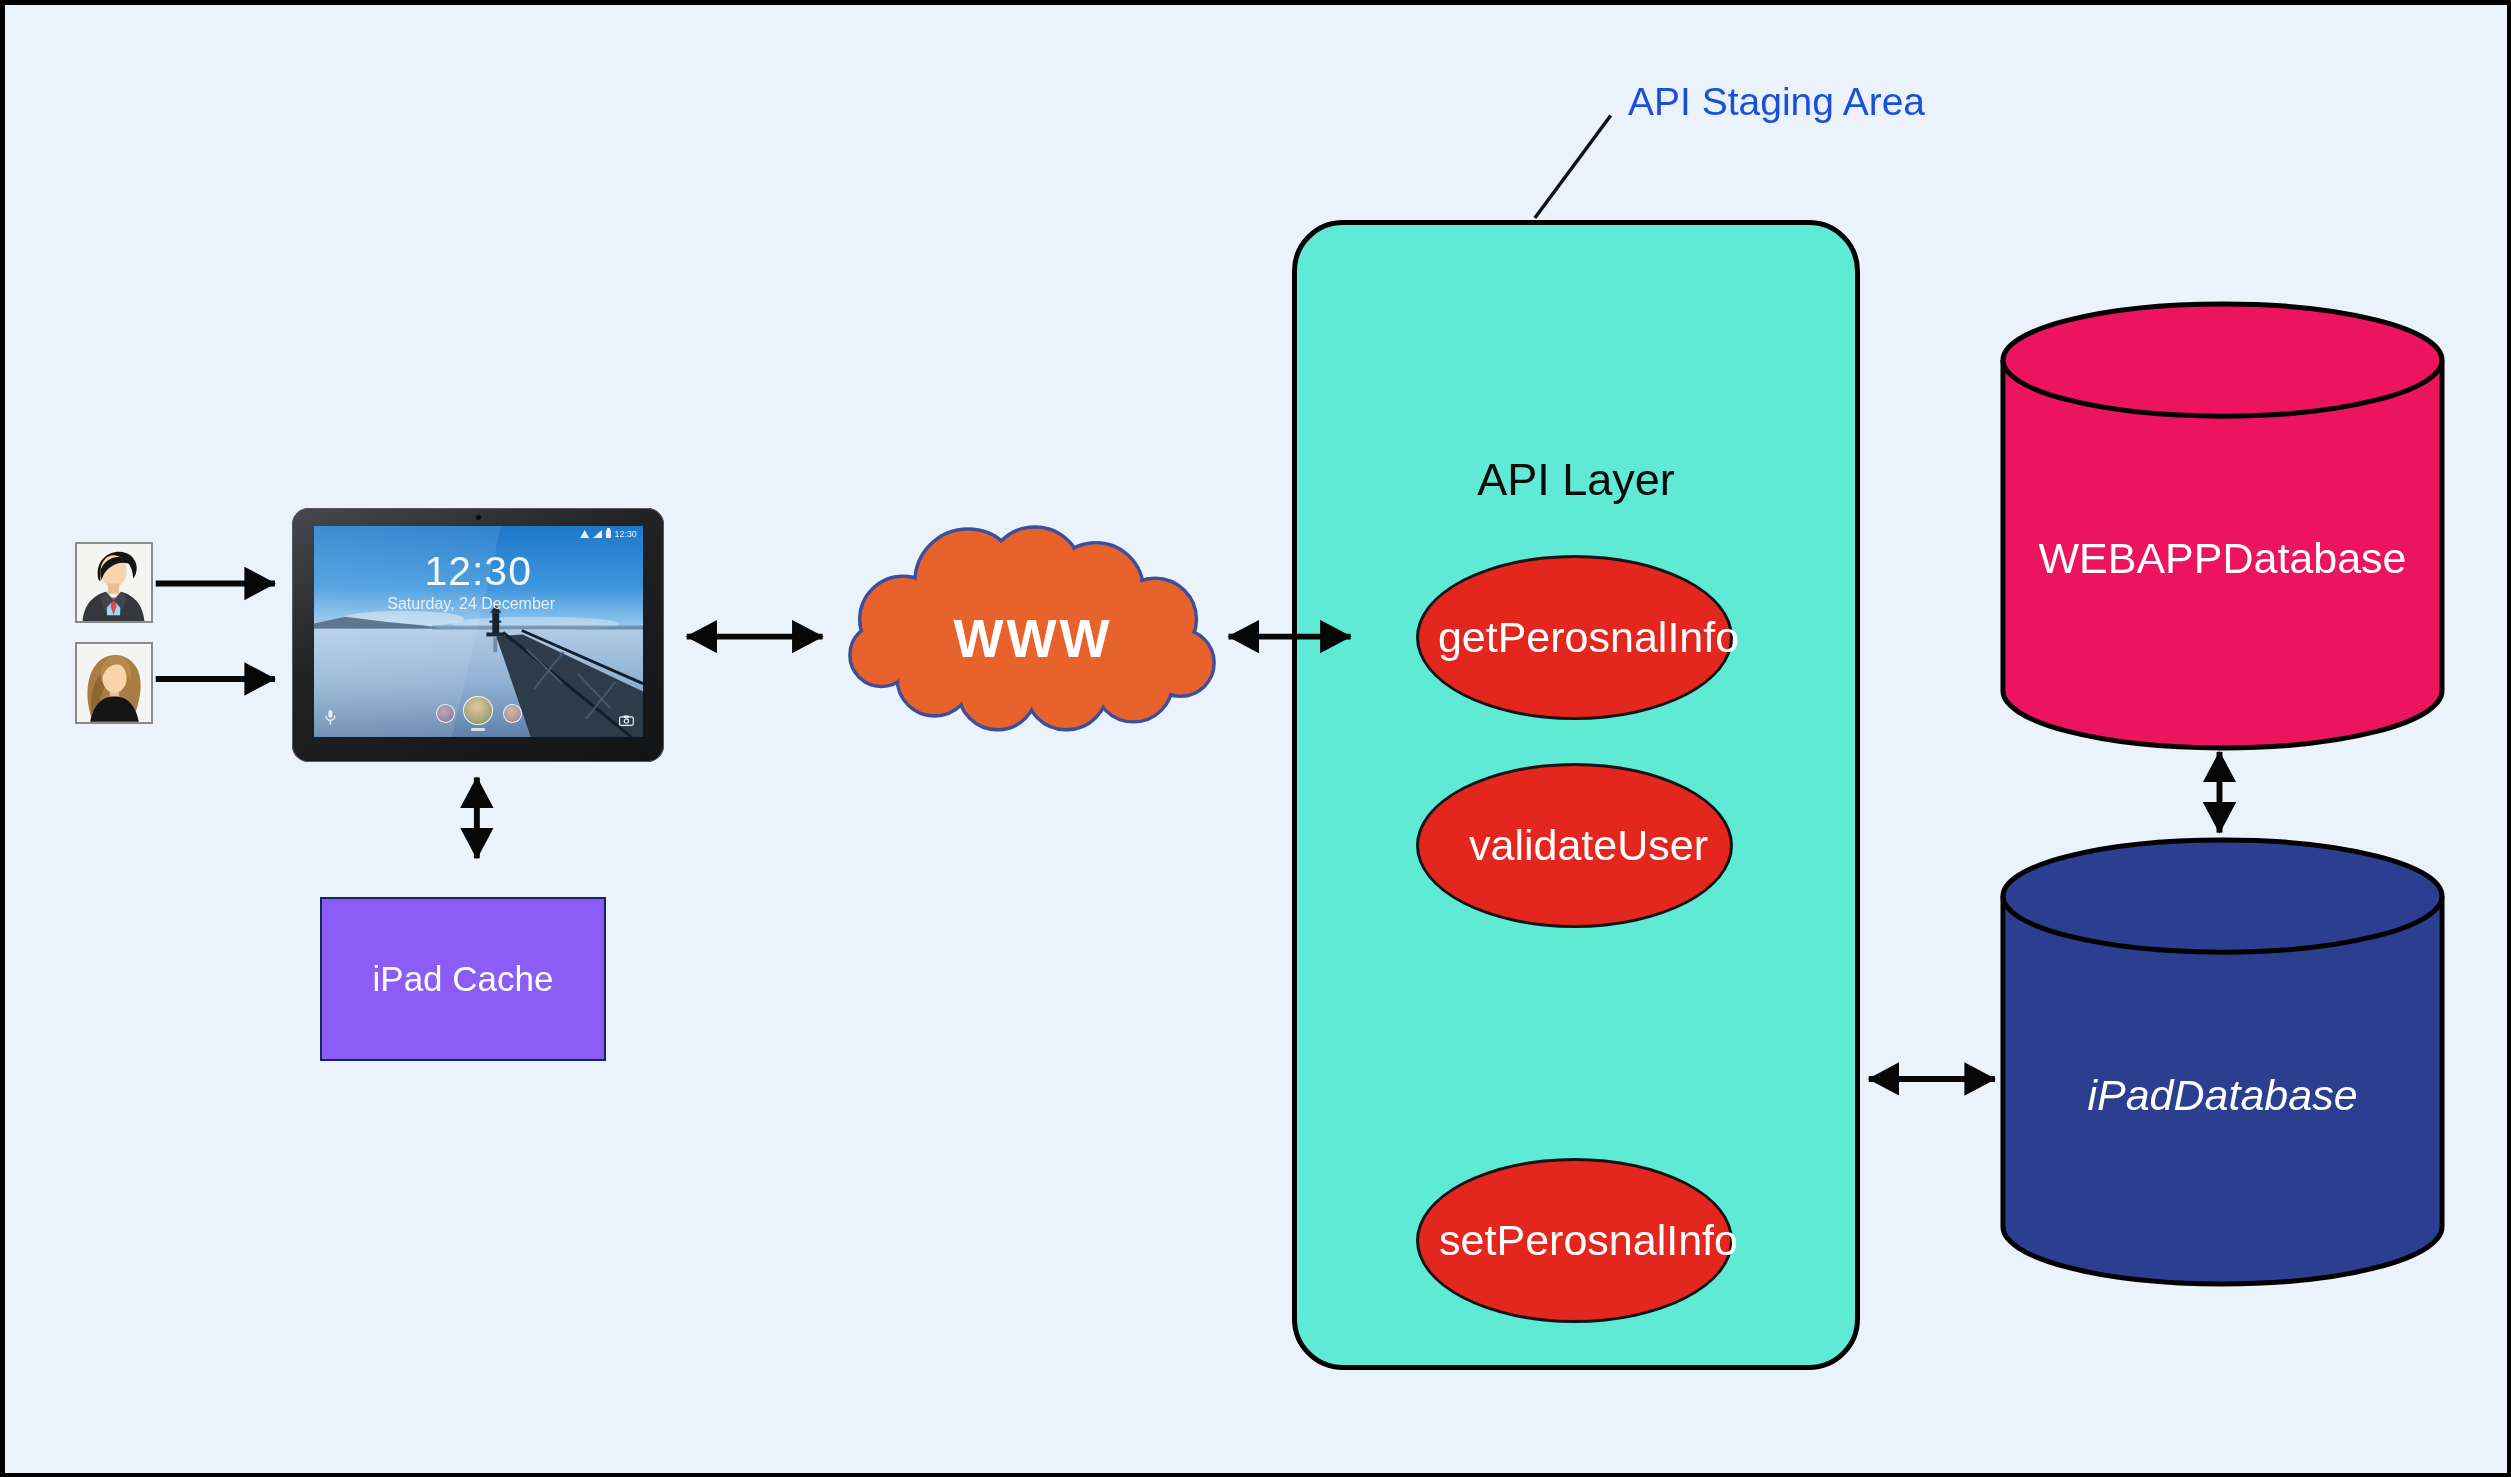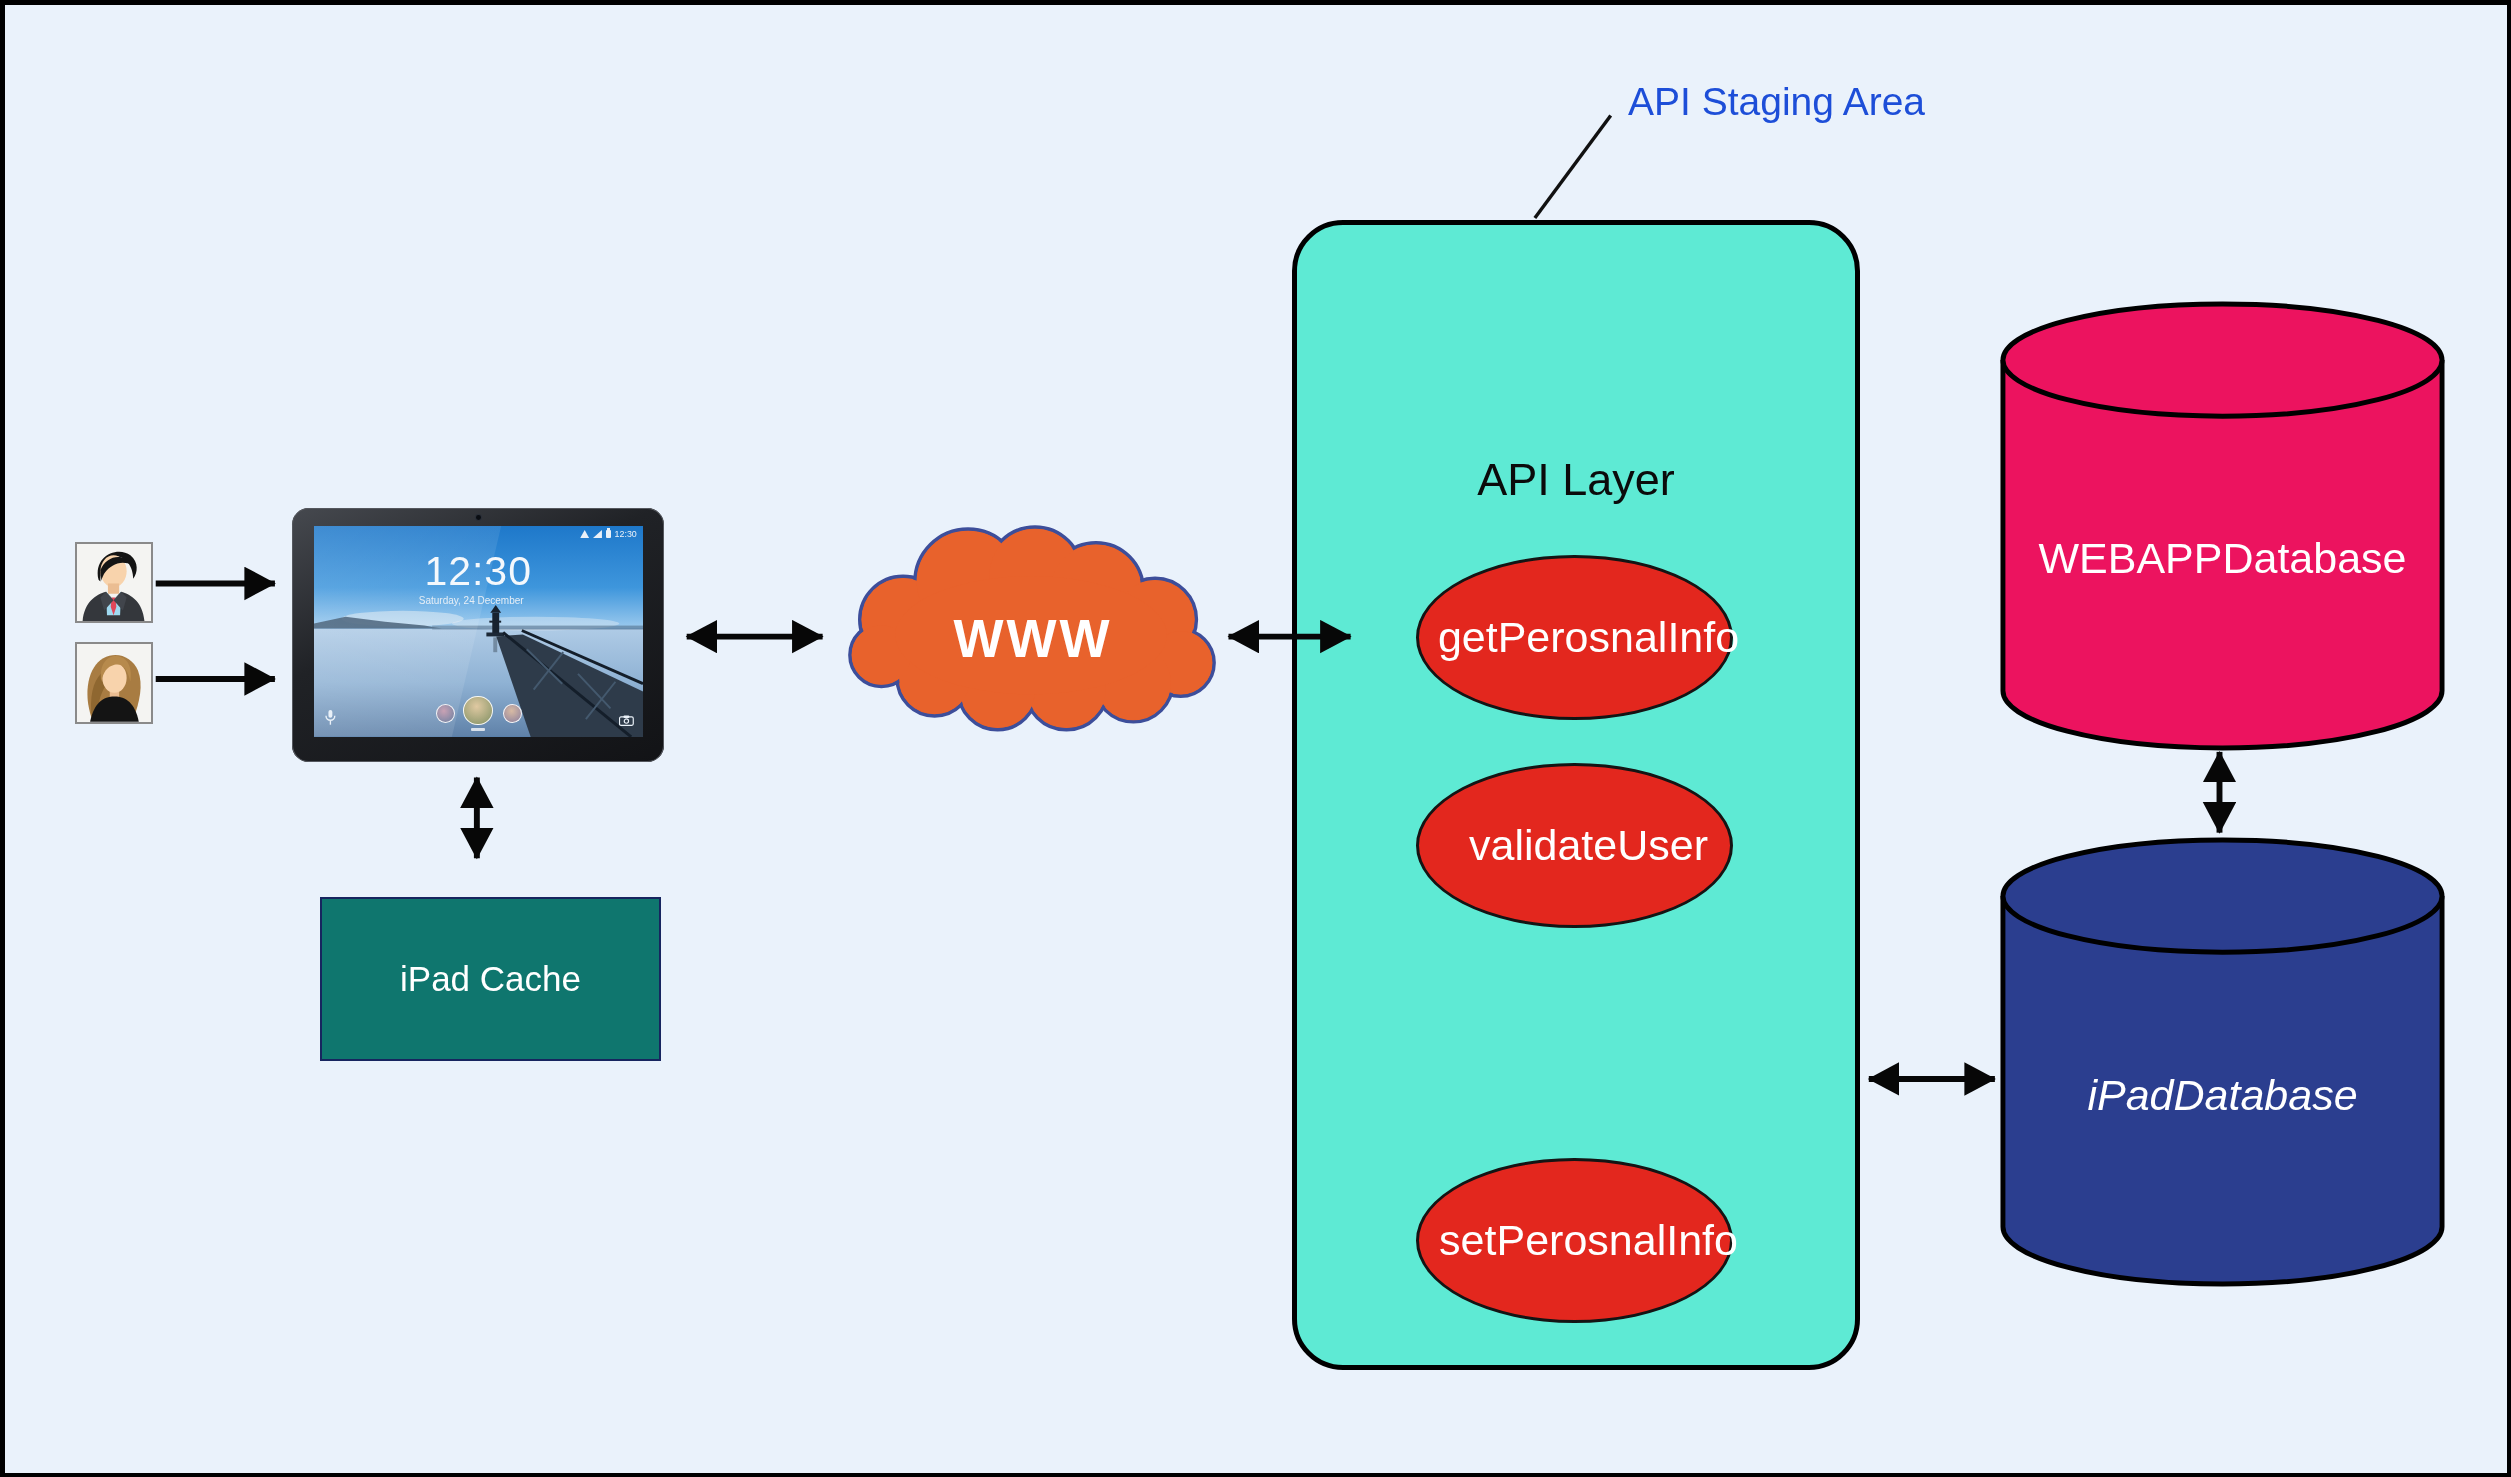--- a/index.html
+++ b/index.html
@@ -25,37 +25,37 @@
   .front-cam{position:absolute;left:50%;top:6.9px;width:4.9px;height:4.9px;margin-left:-2px;border-radius:50%;
     background:#0A0D12;box-shadow:0 0 0 1px #2a2f38;}
   .screen{position:absolute;left:21.7px;top:17.7px;width:329px;height:211px;overflow:hidden;background:#1D74C4;}
   .scene{position:absolute;left:0;top:0;width:329px;height:211px;}
   .screen-glare{position:absolute;inset:0;z-index:3;
     background:linear-gradient(to right, rgba(255,255,255,.15), rgba(255,255,255,.04));
     clip-path:polygon(0 0,57% 0,42% 100%,0 100%);}
   .lock-clock{position:absolute;left:0;right:0;top:25.6px;text-align:center;z-index:4;
     color:#F4F8FC;font-size:41px;font-weight:300;letter-spacing:1px;line-height:1;}
   .lock-date{position:absolute;left:0;right:14px;top:69px;text-align:center;z-index:4;
-    color:#E6EEF6;font-size:10px;font-weight:400;}
+    color:#E6EEF6;font-size:16px;font-weight:400;}
   .statusbar{position:absolute;top:3.9px;right:5.9px;display:flex;align-items:center;gap:3.9px;z-index:4;}
   .st-wifi{width:8.9px;height:7.9px;background:#EAF1F8;clip-path:polygon(50% 0,100% 100%,0 100%);}
   .st-signal{width:8.9px;height:7.9px;background:#EAF1F8;clip-path:polygon(100% 0,100% 100%,0 100%);}
   .st-batt{width:4.9px;height:8.9px;background:#EAF1F8;border-radius:1px;position:relative;}
   .st-batt::before{content:"";position:absolute;left:1px;top:-2px;width:3px;height:2px;background:#EAF1F8;}
   .st-time{color:#EAF1F8;font-size:8.9px;line-height:1;}
   .mic-icon{position:absolute;left:9.9px;bottom:6.9px;z-index:4;}
   .cam-icon{position:absolute;right:8.9px;bottom:6.9px;z-index:4;}
   .scr-avatars{position:absolute;left:118px;bottom:3.9px;width:108px;height:43px;z-index:4;}
   .sa{position:absolute;border-radius:50%;border:1.5px solid rgba(255,255,255,.9);}
   .sa1{left:3.9px;top:13.8px;width:19.7px;height:19.7px;background:radial-gradient(circle at 40% 35%,#C9A2B4,#6A7FA0);}
   .sa2{left:31.5px;top:5.9px;width:29.6px;height:29.6px;background:radial-gradient(circle at 45% 35%,#E0C9A2,#7E8F62);}
   .sa3{left:71px;top:13.8px;width:19.7px;height:19.7px;background:radial-gradient(circle at 45% 35%,#D8BBA4,#8A7E9E);}
   .sa-name{position:absolute;left:39px;top:38px;width:14.8px;height:3px;background:rgba(255,255,255,.75);border-radius:1px;}
   
-  .cache-box{position:absolute;left:315px;top:892px;width:341px;height:164px;background:#0f766e;
+  .cache-box{position:absolute;left:315px;top:892px;width:286px;height:164px;background:#8b5cf6;
     border:2px solid #17255F;display:flex;align-items:center;justify-content:center;z-index:5;}
   .cache-box span{color:#FFFFFF;font-size:35px;}
   
   .cloud{position:absolute;left:837px;top:520px;width:382px;height:215px;z-index:5;}
   .cloud svg{position:absolute;inset:0;}
   .cloud-label{position:absolute;left:0;right:0;top:83px;text-align:center;color:#fff;
     font-size:53px;font-weight:bold;letter-spacing:3px;z-index:2;}
   
   .api-box{position:absolute;left:1287px;top:215px;width:568px;height:1150px;background:#5eead4;
     border:5.9px solid #000;border-radius:51px;z-index:5;}

